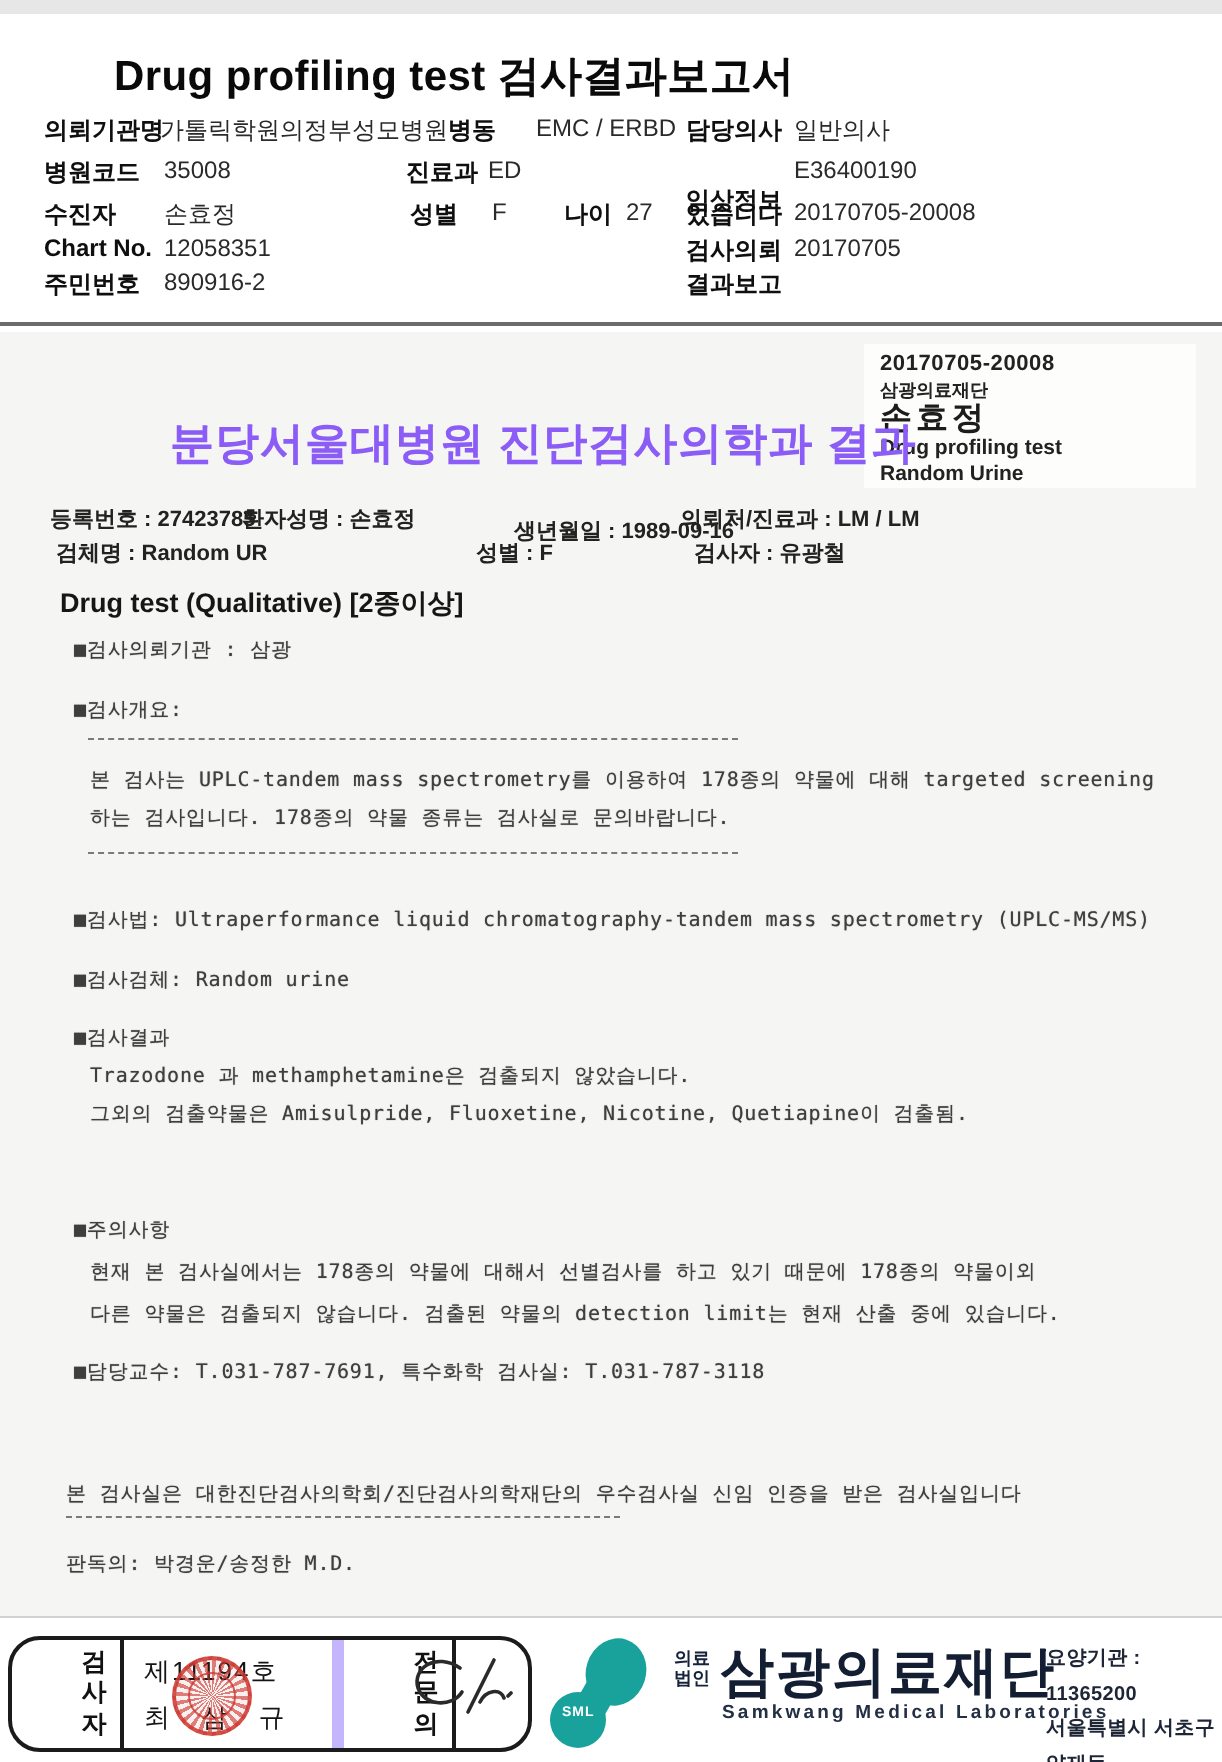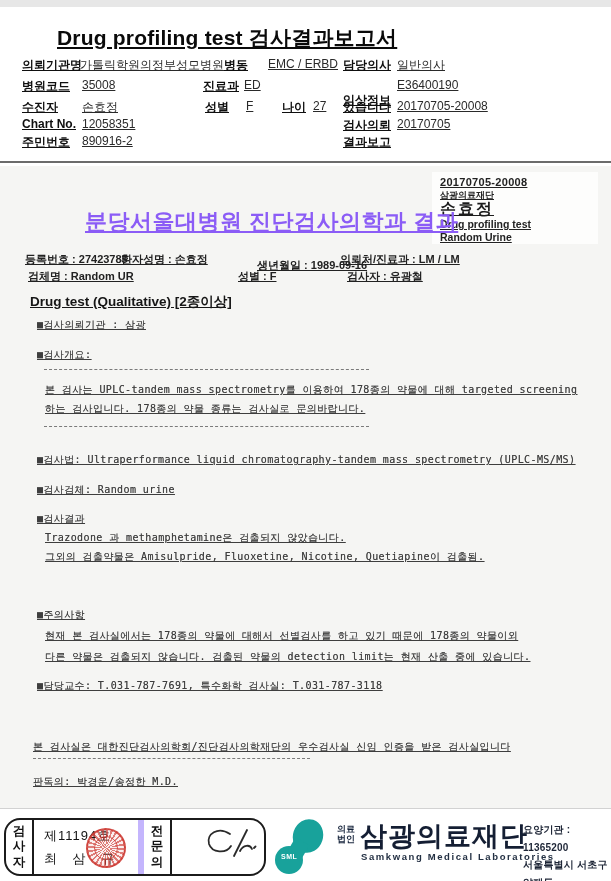--- a/index.html
+++ b/index.html
@@ -1,18 +1,18 @@
 <!DOCTYPE html>
 <html><head>
 <meta charset="utf-8">
 <style>
   html,body{margin:0;padding:0;background:#fff;}
   .page{position:relative;width:611px;height:881px;background:#ffffff;overflow:hidden;
         font-family:"Liberation Sans", sans-serif;}
-  .abs{position:absolute;white-space:nowrap;text-decoration:underline;}
+  .abs{position:absolute;white-space:nowrap;}
 
   
   .top-strip{position:absolute;left:0;top:0;width:611px;height:7px;background:#e7e7e7;}
 
   
   .report-title{font-weight:bold;font-size:21px;color:#0a0a0a;letter-spacing:.2px;}
   .hlabel{font-weight:bold;font-size:12px;color:#0f0f0f;}
   .hvalue{font-size:12px;color:#2a2a2a;}
   .header-rule{position:absolute;left:0;top:161px;width:611px;height:2px;background:#6b6b6b;}
 
@@ -27,21 +27,21 @@
   .pinfo{font-weight:bold;font-size:11px;color:#222;}
   .section-head{font-weight:bold;font-size:13.5px;color:#161616;}
   .scan-line{font-family:"DejaVu Sans Mono", monospace;font-size:10px;color:#3e3e3e;
              letter-spacing:.4px;text-shadow:0 0 .5px rgba(70,70,70,.7);}
   .dash{position:absolute;border-top:1px dashed #7a7a7a;height:0;}
 
   
   .footer-rule{position:absolute;left:0;top:808px;width:611px;height:1px;background:#d2d2d2;}
   .stampbox{position:absolute;left:4px;top:818px;width:262px;height:58px;border:2px solid #1b1b1b;
             border-radius:16px;display:flex;box-sizing:border-box;background:#fff;}
-  .vcell{width:26px;display:flex;align-items:center;justify-content:center;}
+  .vcell{width:26px;display:flex;align-items:center;justify-content:center;padding-left:28px;}
   .vtext{width:13px;font-size:12.5px;font-weight:600;color:#111;line-height:1.25;
          word-break:break-all;text-align:center;}
   .bdr-r{border-right:2px solid #1b1b1b;}
   .bdr-l{border-left:6px solid #c4b5fd;}
   .namecell{display:flex;flex-direction:column;justify-content:center;gap:5px;padding-left:10px;box-sizing:border-box;}
   .cert-no{font-size:13px;color:#141414;letter-spacing:1px;}
   .cert-no.sp{letter-spacing:3px;}
   .cert-name{font-size:13px;color:#141414;letter-spacing:6px;}
   .stamp{position:absolute;left:86px;top:828px;width:40px;height:40px;border-radius:50%;
          border:2px solid rgba(205,55,48,.85);box-sizing:border-box;

